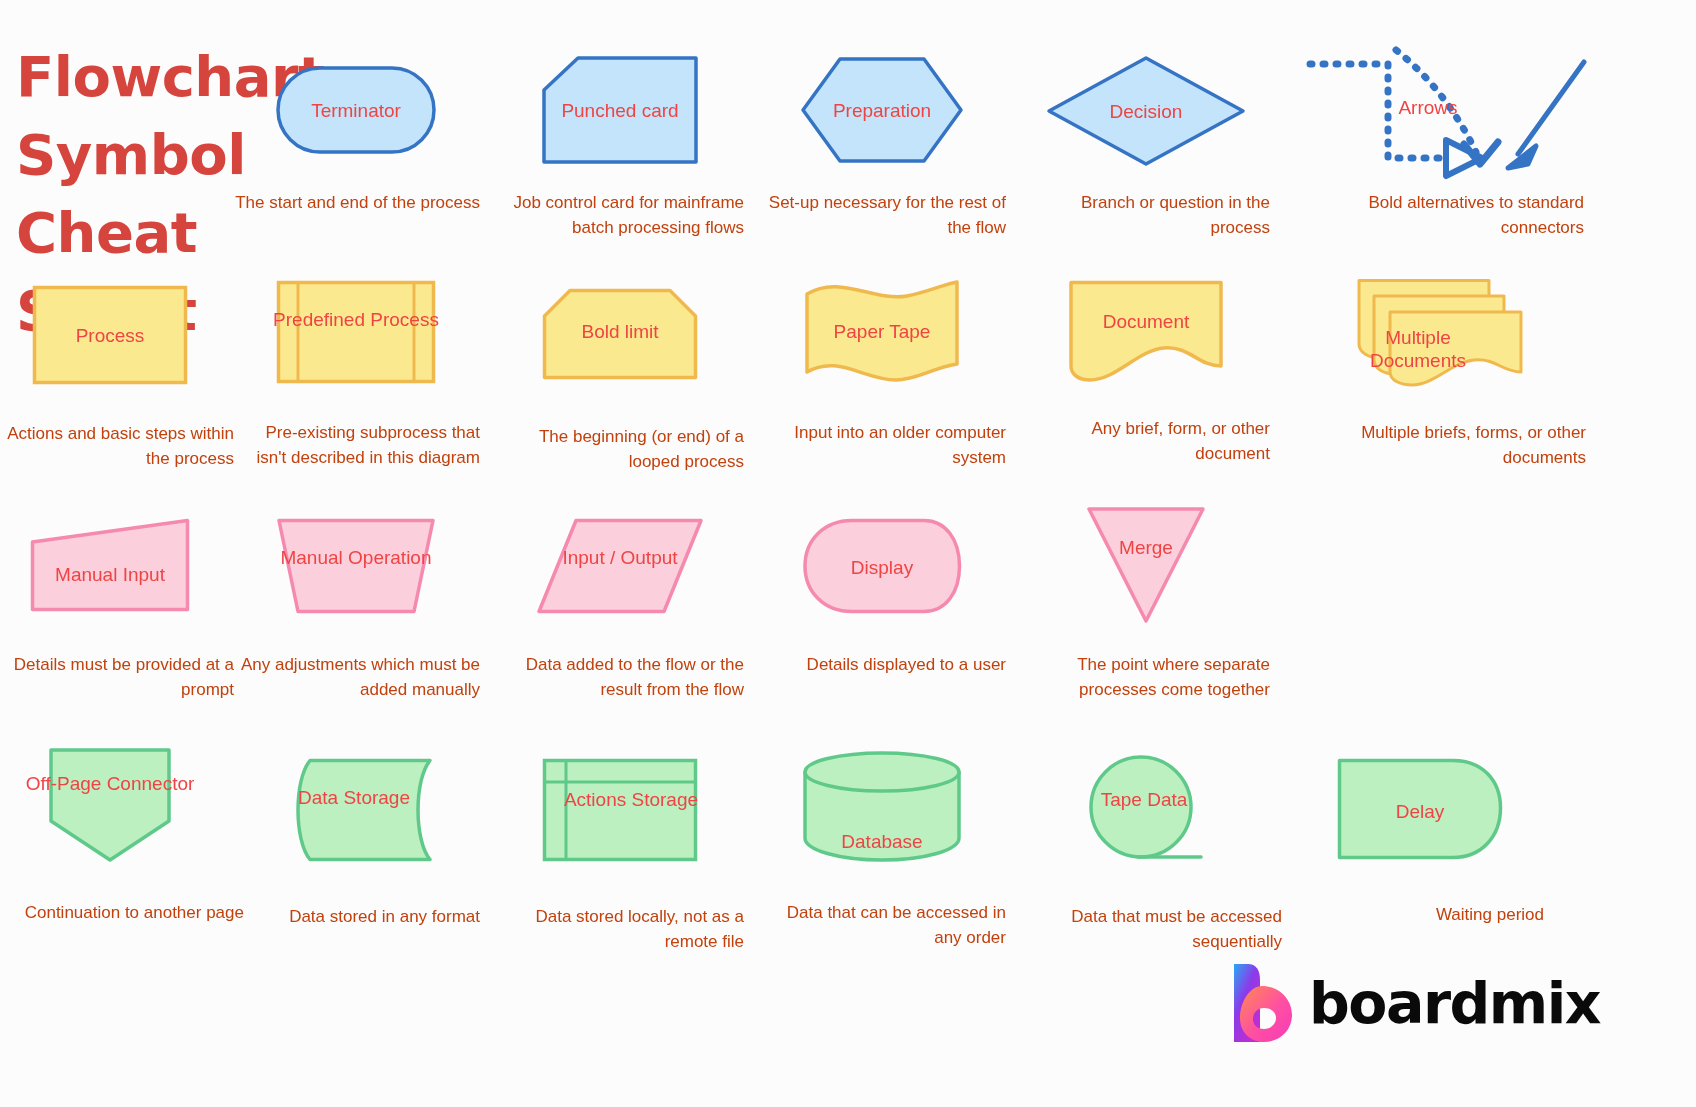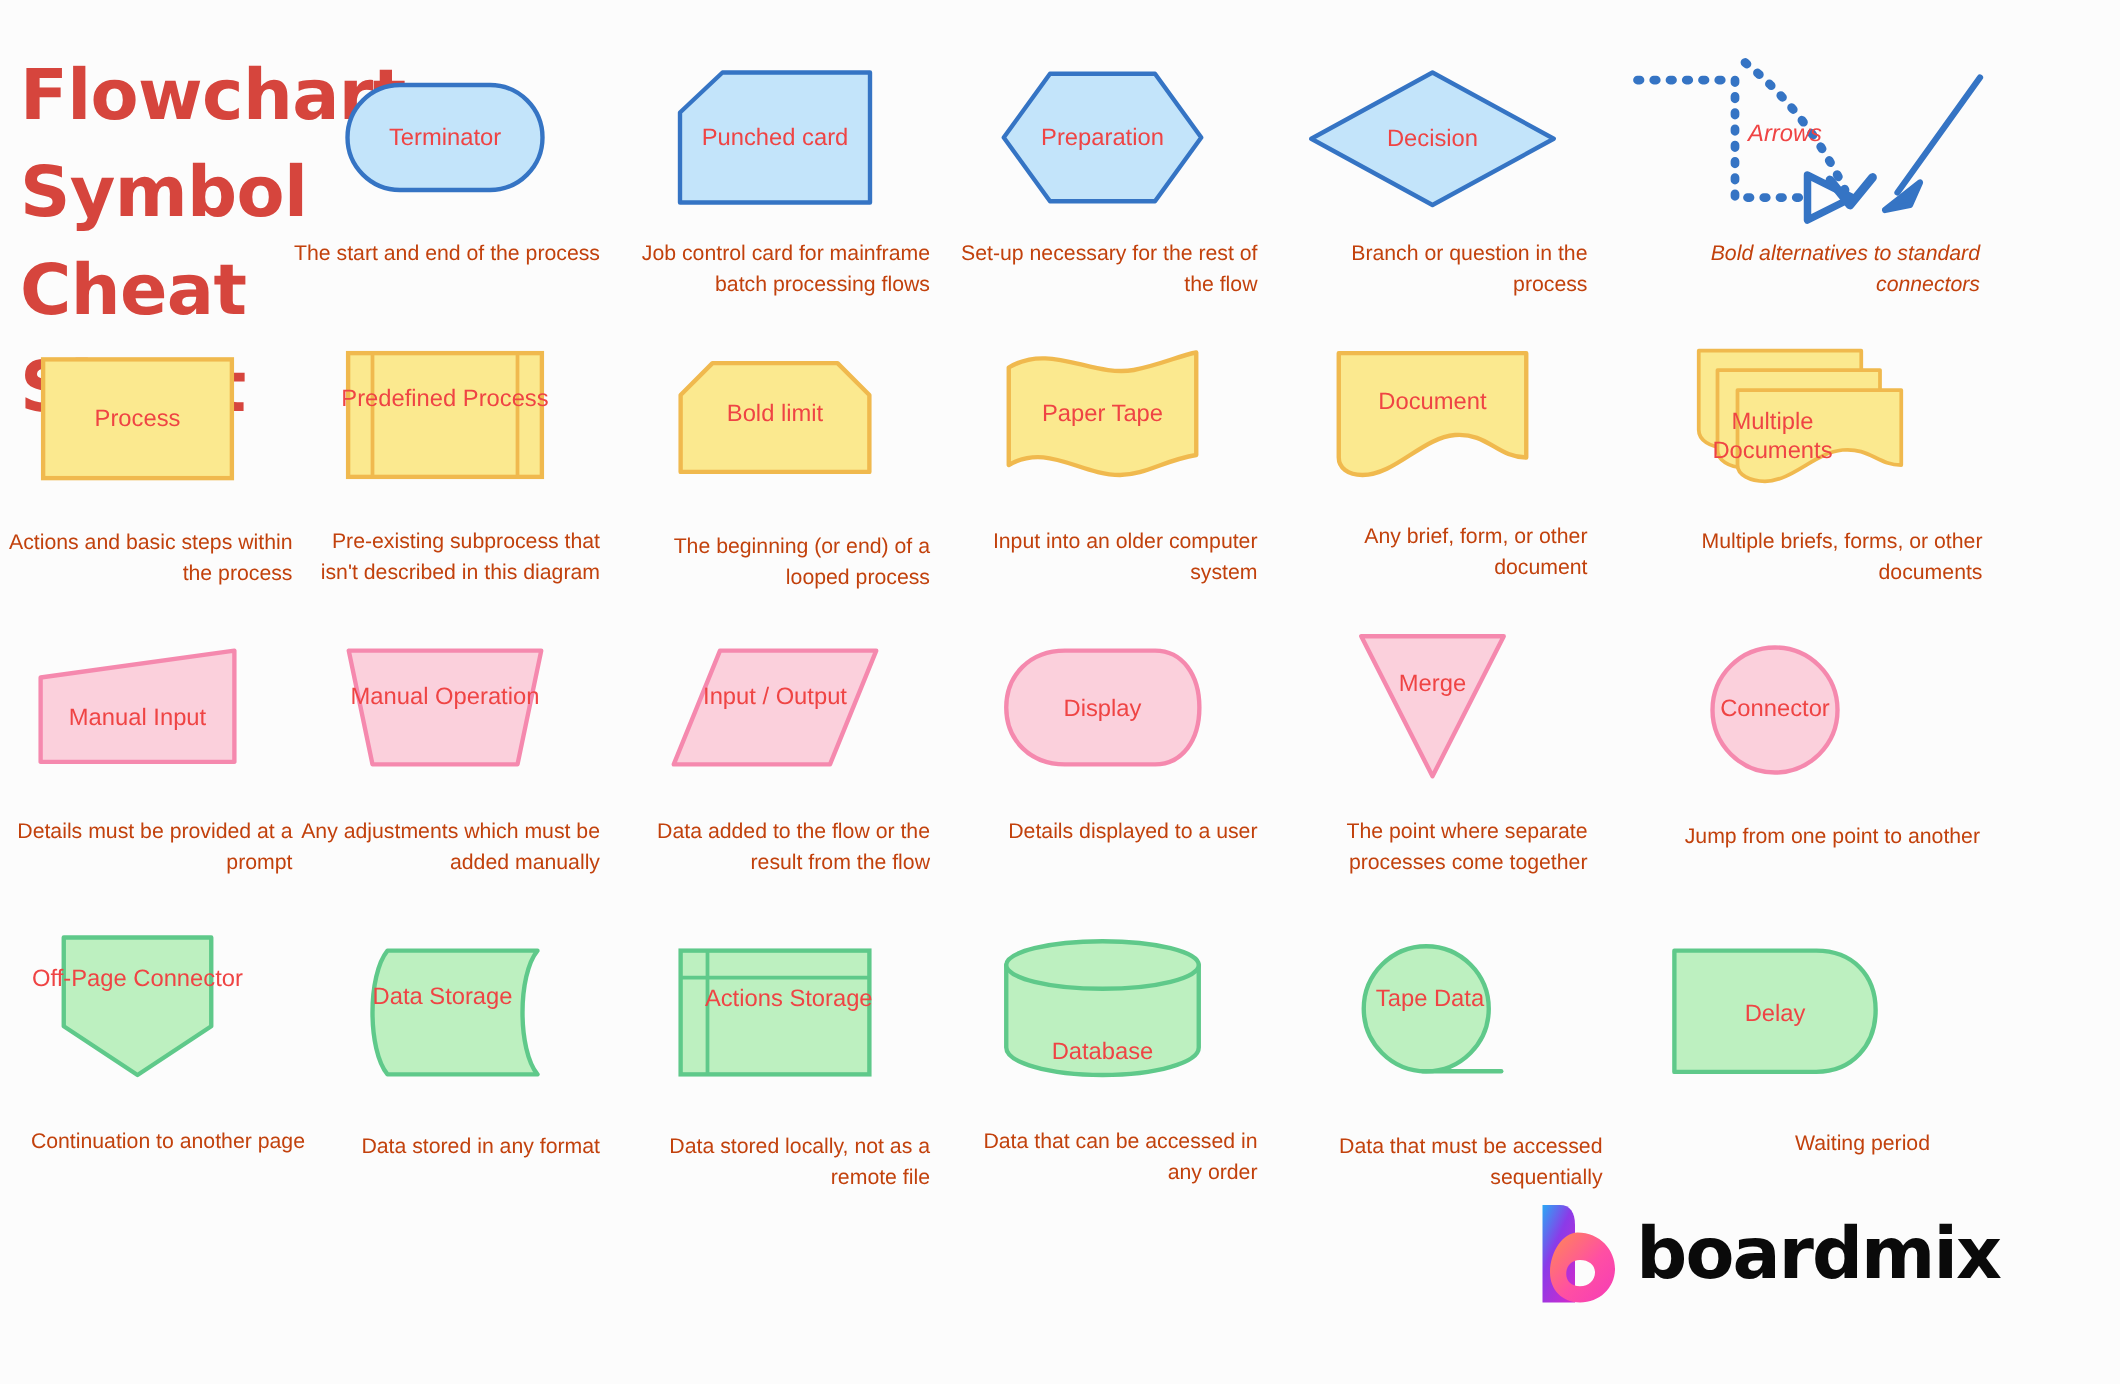--- a/index.html
+++ b/index.html
@@ -106,21 +106,21 @@
   <div class="cell" style="left:1022px; top:56px; width:248px;">
     <div class="shape-box" style="height:110px;">
       <svg width="200" height="112" viewBox="0 0 200 112">
         <path d="M100,3 L197,56 L100,109 L3,56 Z" fill="#C3E4FA" stroke="#3574C4" stroke-width="3.5" stroke-linejoin="round"></path>
       </svg>
       <div class="shape-label" style="top:44px;">Decision</div>
     </div>
     <div class="caption" style="top:134px;">Branch or question in the process</div>
   </div>
 
-  <div class="cell" style="left:1296px; top:34px; width:290px;font-style:italic;">
+  <div class="cell" style="left:1296px; top:34px; width:290px;">
     <div class="shape-box" style="height:140px; justify-content:flex-start;">
       <svg width="300" height="140" viewBox="0 0 300 140">
 
         <path d="M14,30 L92,30 L92,124 L146,124" fill="none" stroke="#3574C4" stroke-width="7" stroke-dasharray="2 11" stroke-linecap="round"></path>
 
         <path d="M150,106 L186,124 L150,142 Z" fill="none" stroke="#3574C4" stroke-width="6" stroke-linejoin="round"></path>
 
         <path d="M100,16 Q150,56 180,118" fill="none" stroke="#3574C4" stroke-width="7" stroke-dasharray="2 11" stroke-linecap="round"></path>
 
         <path d="M168,110 L184,130 L202,108" fill="none" stroke="#3574C4" stroke-width="7" stroke-linecap="round" stroke-linejoin="round"></path>
@@ -242,29 +242,20 @@
   <div class="cell" style="left:1022px; top:506px; width:248px;">
     <div class="shape-box" style="height:118px;">
       <svg width="120" height="118" viewBox="0 0 120 118">
         <path d="M3,3 L117,3 L60,115 Z" fill="#FBD0DC" stroke="#F589AE" stroke-width="3.5" stroke-linejoin="round"></path>
       </svg>
       <div class="shape-label" style="top:30px;">Merge</div>
     </div>
     <div class="caption" style="top:146px;">The point where separate processes come together</div>
   </div>
 
-  <div class="cell" style="left:1296px; top:516px; width:248px;">
-    <div class="shape-box" style="height:104px;">
-      <svg width="106" height="106" viewBox="0 0 106 106">
-        <circle cx="53" cy="53" r="50" fill="#FBD0DC" stroke="#F589AE" stroke-width="3.5"></circle>
-      </svg>
-      <div class="shape-label" style="top:40px;">Connector</div>
-    </div>
-    <div class="caption" style="top:140px; left:-40px; width:328px;">Jump from one point to another</div>
-  </div>
 
   <div class="cell" style="left:-14px; top:750px; width:248px;">
     <div class="shape-box" style="height:110px;">
       <svg width="124" height="116" viewBox="0 0 124 116">
         <path d="M3,3 L121,3 L121,74 L62,113 L3,74 Z" fill="#BDF0C0" stroke="#5FC98A" stroke-width="3.5" stroke-linejoin="round"></path>
       </svg>
       <div class="shape-label" style="top:22px;">Off-Page Connector</div>
     </div>
     <div class="caption" style="top:150px; left:-10px; width:268px;">Continuation to another page</div>
   </div>

